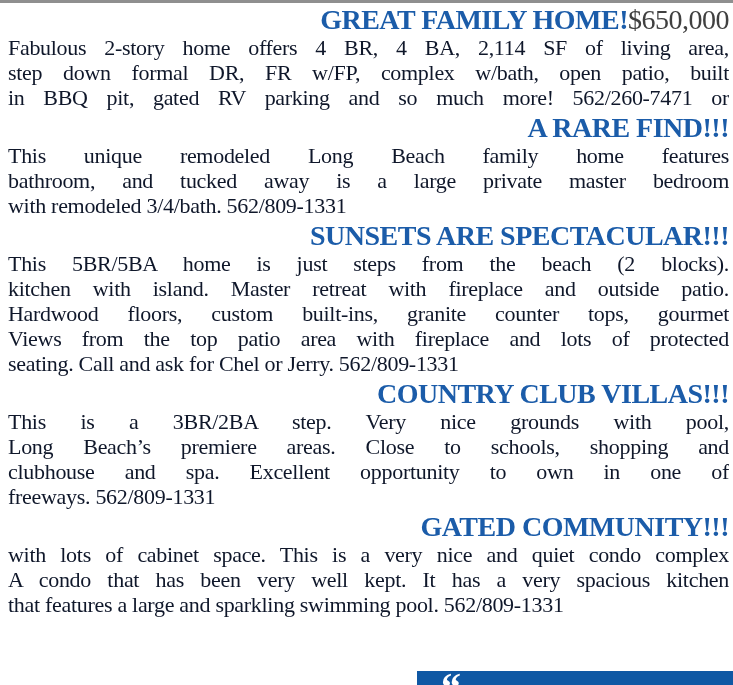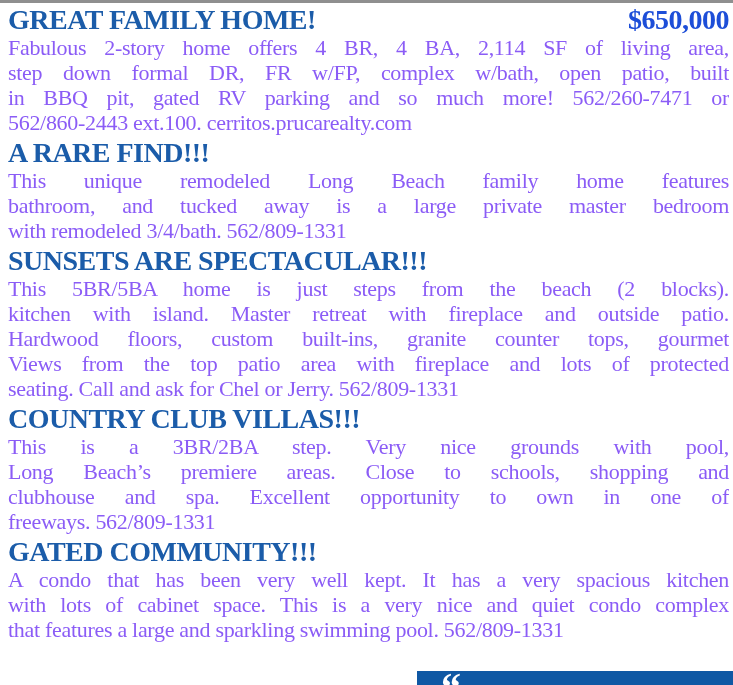--- a/index.html
+++ b/index.html
@@ -15,44 +15,44 @@
     width: 733px; height: 3px;
     background: #8f8f8f;
   }
   .content {
     position: absolute;
     top: 5px; left: 8px; right: 4px;
   }
   .ad { margin: 0; }
   .ad-title-row {
     display: flex;
-    justify-content: space-between;
+    justify-content: flex-end;
     align-items: baseline;
     height: 30px;
     line-height: 30px;
     margin-top: 3px;
   }
   .ad:first-child .ad-title-row { margin-top: 0; }
   .ad-title {
     color: #1b5ca9;
     font-weight: bold;
     font-size: 28px;
     letter-spacing: -0.5px;
     white-space: nowrap;
   }
   .ad-price {
-    color: #1d4ed8;
-    font-weight: bold;
+    color: #404040;
+    font-weight: normal;
     font-size: 28px;
     letter-spacing: -0.5px;
     white-space: nowrap;
   }
   .ad-body {
     font-size: 22px;
-    color: #8b5cf6;
+    color: #0f172a;
     letter-spacing: -0.3px;
   }
   .body-line {
     height: 25px;
     line-height: 25px;
     overflow: hidden;
     text-align: justify;
     text-align-last: justify;
   }
   .body-line.last-line {
@@ -84,21 +84,20 @@
 
   <div class="ad">
     <div class="ad-title-row">
       <span class="ad-title">GREAT FAMILY HOME!</span>
       <span class="ad-price">$650,000</span>
     </div>
     <div class="ad-body">
         <div class="body-line">Fabulous 2-story home offers 4 BR, 4 BA, 2,114 SF of living area,</div>
         <div class="body-line">step down formal DR, FR w/FP, complex w/bath, open patio, built</div>
         <div class="body-line">in BBQ pit, gated RV parking and so much more! 562/260-7471 or</div>
-        <div class="body-line last-line">562/860-2443 ext.100. cerritos.prucarealty.com</div>
       </div>
   </div>
 
   <div class="ad">
     <div class="ad-title-row">
       <span class="ad-title">A RARE FIND!!!</span>
     </div>
     <div class="ad-body">
         <div class="body-line">This unique remodeled Long Beach family home features</div>
         <div class="body-line">bathroom, and tucked away is a large private master bedroom</div>
@@ -129,22 +128,22 @@
         <div class="body-line">clubhouse and spa. Excellent opportunity to own in one of</div>
         <div class="body-line last-line">freeways. 562/809-1331</div>
       </div>
   </div>
 
   <div class="ad">
     <div class="ad-title-row">
       <span class="ad-title">GATED COMMUNITY!!!</span>
     </div>
     <div class="ad-body">
+        <div class="body-line">with lots of cabinet space. This is a very nice and quiet condo complex</div>
         <div class="body-line">A condo that has been very well kept. It has a very spacious kitchen</div>
-        <div class="body-line">with lots of cabinet space. This is a very nice and quiet condo complex</div>
         <div class="body-line last-line">that features a large and sparkling swimming pool. 562/809-1331</div>
       </div>
   </div>
 
 </div>
 
 <div class="bottom-bar">
   <span class="quote">“</span>
 </div>
 

